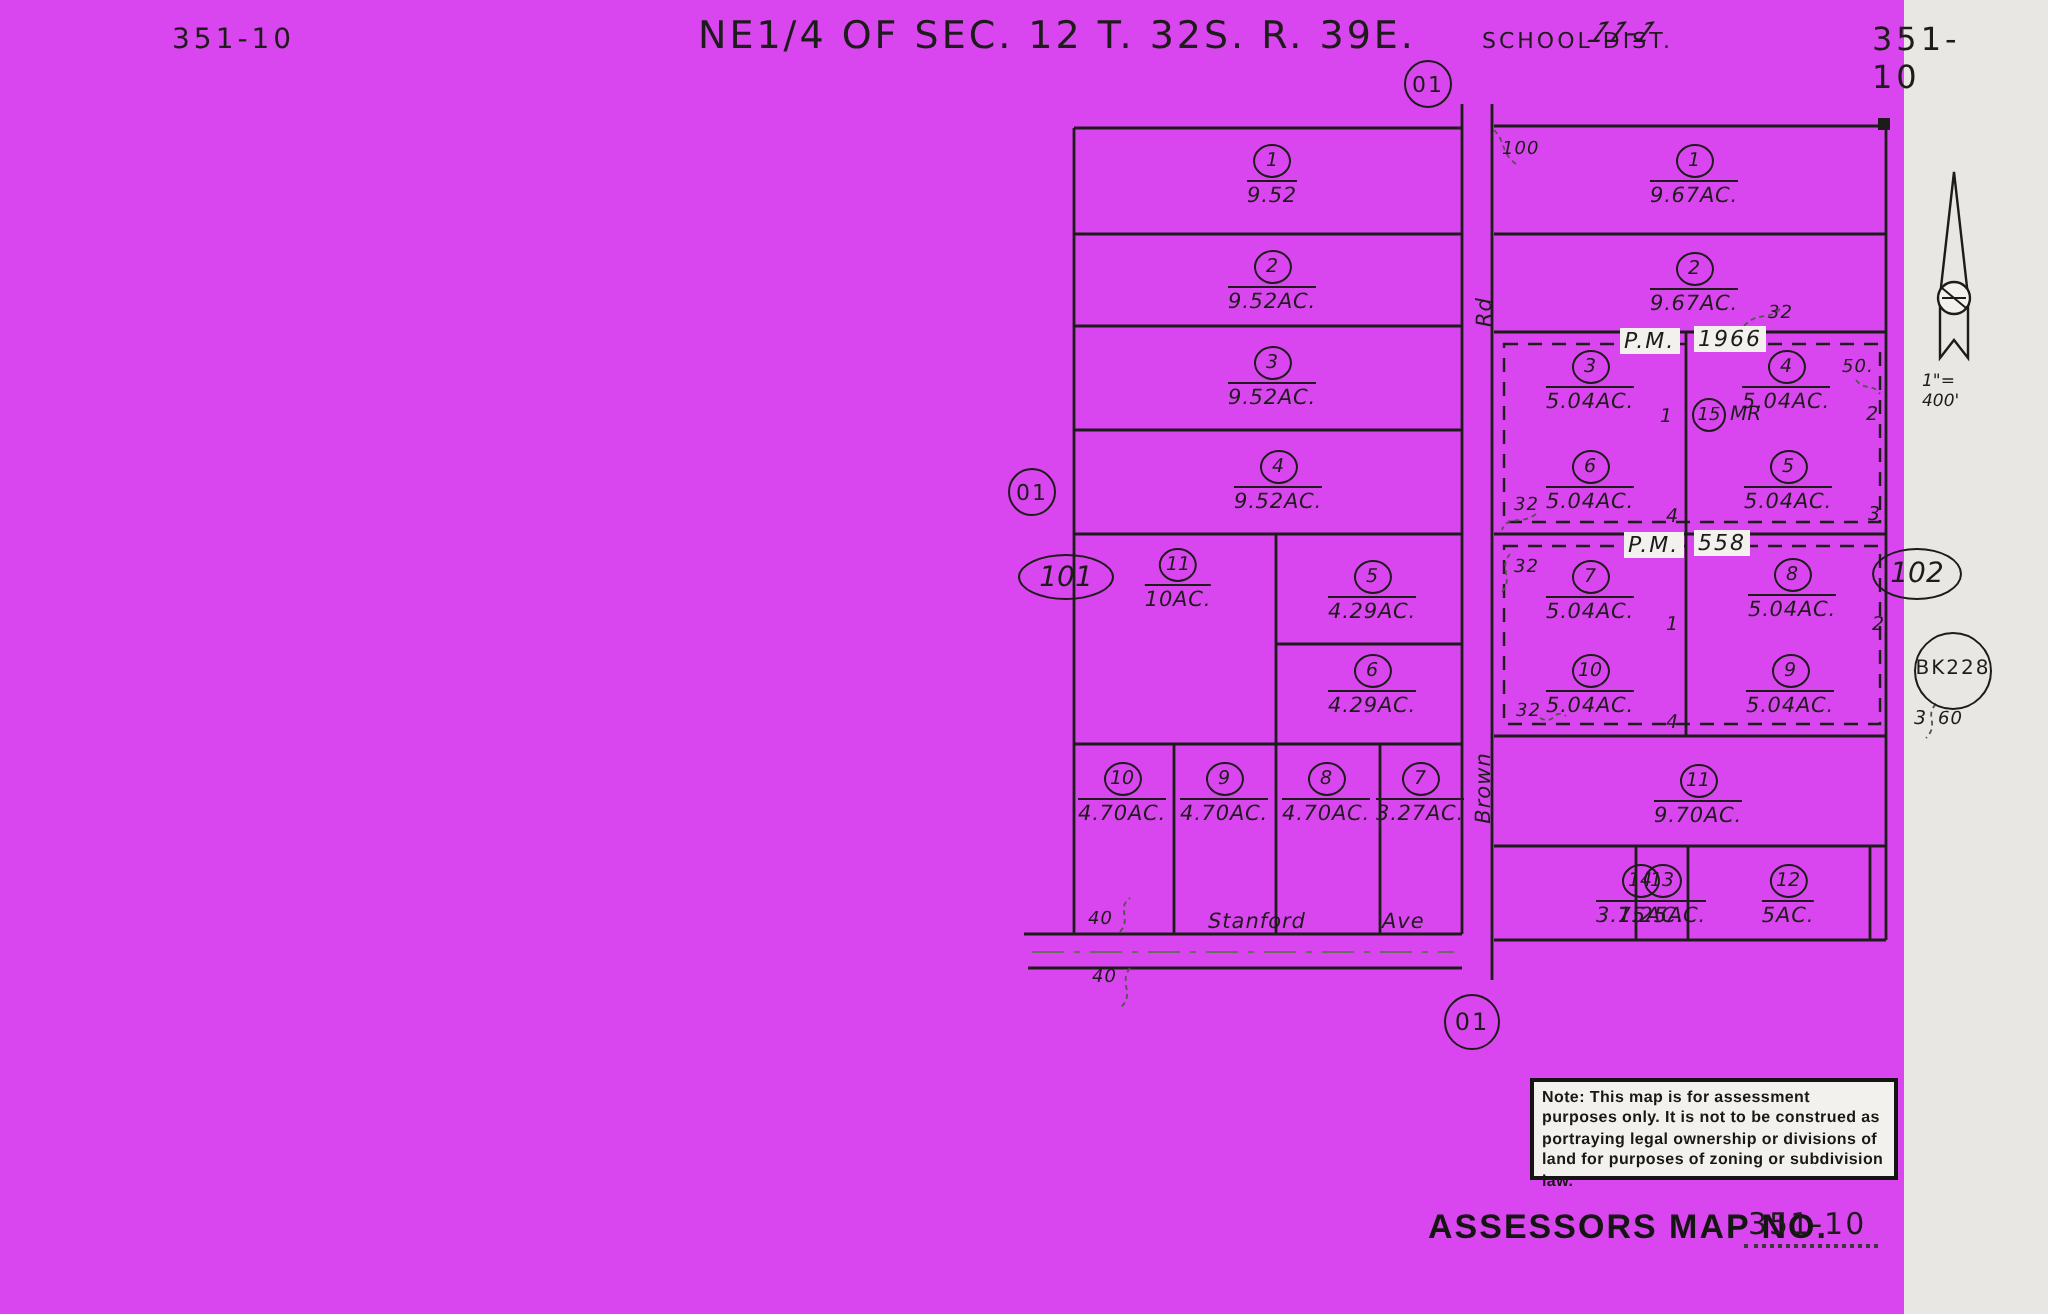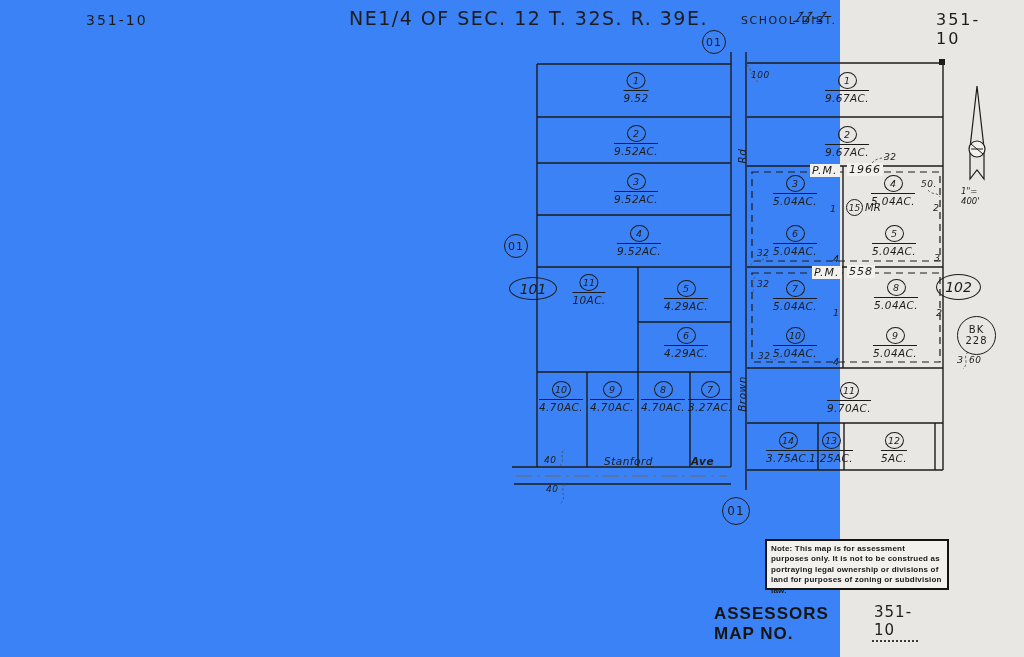--- a/index.html
+++ b/index.html
@@ -1,19 +1,19 @@
 <!DOCTYPE html>
 <html><head>
 <meta charset="utf-8">
 <style>
   html,body{margin:0;padding:0;}
   body{width:1024px;height:657px;overflow:hidden;background:#e8e7e4;}
   #page{
-    position:relative;width:840px;height:657px;
-    background:#3b82f6;
+    position:relative;width:952px;height:657px;
+    background:#d946ef;
     font-family:"DejaVu Sans",sans-serif;
     color:#1d1c1a;
   }
   .abs{position:absolute;}
   
   .sheetno{font-size:14px;letter-spacing:2px;font-weight:500;}
   .title{font-size:19px;letter-spacing:1.5px;font-weight:500;}
   .small-caps{font-size:11px;letter-spacing:1.5px;font-weight:400;}
   .hand{font-style:italic;}
   .skewed{display:inline-block;transform:skewX(-28deg);font-size:14px;}
@@ -57,21 +57,21 @@
     padding:3px 4px;letter-spacing:0.2px;color:#181816;
   }
   
   .stamp{font-family:"Liberation Sans",sans-serif;font-weight:bold;color:#151513;}
   .fr-label{font-size:17px;letter-spacing:1px;}
   .fr-no{font-size:15px;letter-spacing:1px;font-weight:500;border-bottom:2px dotted #3a3a38;padding:0 6px 1px 2px;font-family:"DejaVu Sans",sans-serif;}
   .fr-county{font-size:16px;letter-spacing:2px;}
   .bk{
     position:absolute;left:957px;top:316px;width:37px;height:37px;
     border:1.7px solid #1d1c1a;border-radius:50%;
-    display:flex;flex-direction:column;align-items:center;justify-content:center;
+    display:flex;flex-direction:row;align-items:center;justify-content:center;
     font-size:10px;line-height:1.05;letter-spacing:1px;
   }
   .scale{position:absolute;left:961px;top:186px;font-style:italic;font-size:8.5px;}
   svg{position:absolute;left:0;top:0;}
   .mrwrap{position:absolute;left:846px;top:199px;display:flex;align-items:center;gap:2px;font-style:italic;}
   .mrnum{
     width:15px;height:15px;border:1.2px solid #1d1c1a;border-radius:50%;
     display:flex;align-items:center;justify-content:center;font-size:9px;
   }
   .mrtxt{font-size:10px;}
@@ -152,21 +152,21 @@
   <div class="abs ellipse" style="left:936px;top:274px;width:43px;height:24px;">102</div>
   <div class="bk">
     <span>BK</span>
     <span>228</span>
   </div>
   <span class="scale">1"= 400'</span>
 
   <span class="roadlabel vlabel" style="left:735px;top:150px;">Rd</span>
   <span class="roadlabel vlabel" style="left:724px;top:388px;">Brown</span>
   <span class="roadlabel" style="left:604px;top:455px;">Stanford</span>
-  <span class="roadlabel" style="left:691px;top:455px;font-weight:bold;">Ave</span>
+  <span class="roadlabel" style="left:691px;top:455px;">Ave</span>
 
   <span class="pmlabel" style="left:810px;top:164px;">P.M.</span>
   <span class="pmlabel" style="left:847px;top:163px;">1966</span>
   <span class="pmlabel" style="left:812px;top:266px;">P.M.</span>
   <span class="pmlabel" style="left:847px;top:265px;">558</span>
 
   <span class="ann" style="left:751px;top:70px;">100</span>
   <span class="ann" style="left:884px;top:152px;">32</span>
   <span class="ann" style="left:921px;top:179px;text-align:center;">50.</span>
   <span class="ann" style="left:757px;top:248px;">32</span>
@@ -272,21 +272,21 @@
     <span class="pac">5.04AC.</span>
   </div>
   <div class="parcel" style="left:895px;top:327px;">
     <span class="pnum">9</span>
     <span class="pac">5.04AC.</span>
   </div>
   <div class="parcel" style="left:849px;top:382px;">
     <span class="pnum">11</span>
     <span class="pac">9.70AC.</span>
   </div>
-  <div class="parcel" style="left:788px;top:432px;">
+  <div class="parcel" style="left:820px;top:432px;">
     <span class="pnum">14</span>
     <span class="pac">3.75AC.</span>
   </div>
   <div class="parcel" style="left:831px;top:432px;">
     <span class="pnum">13</span>
     <span class="pac">1.25AC.</span>
   </div>
   <div class="parcel" style="left:894px;top:432px;">
     <span class="pnum">12</span>
     <span class="pac">5AC.</span>

